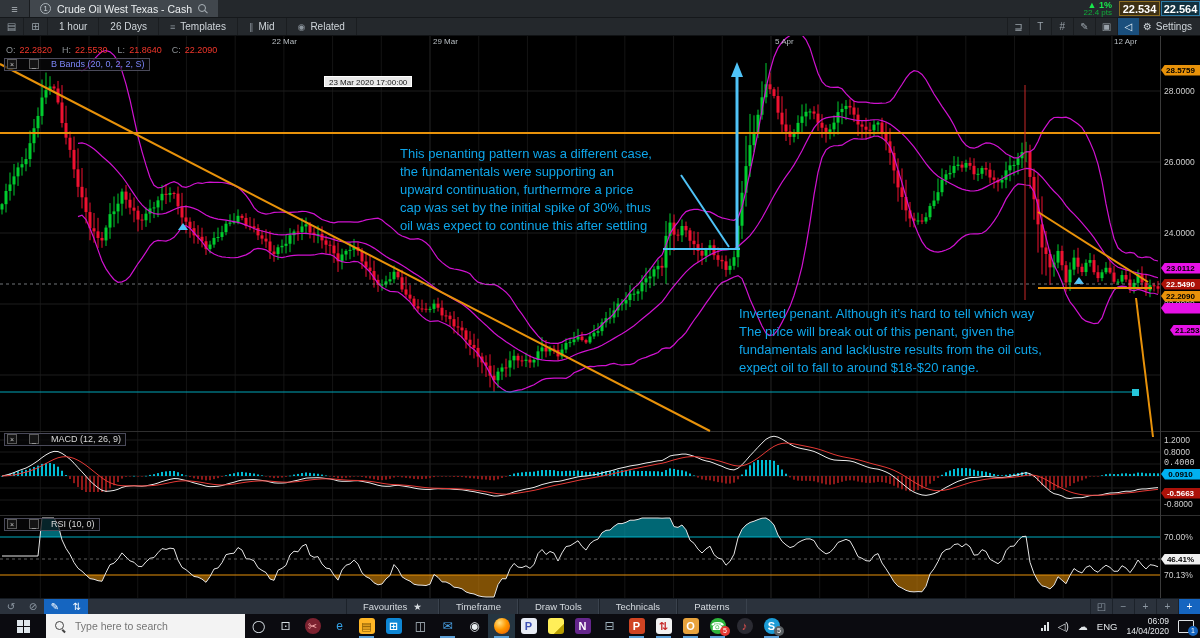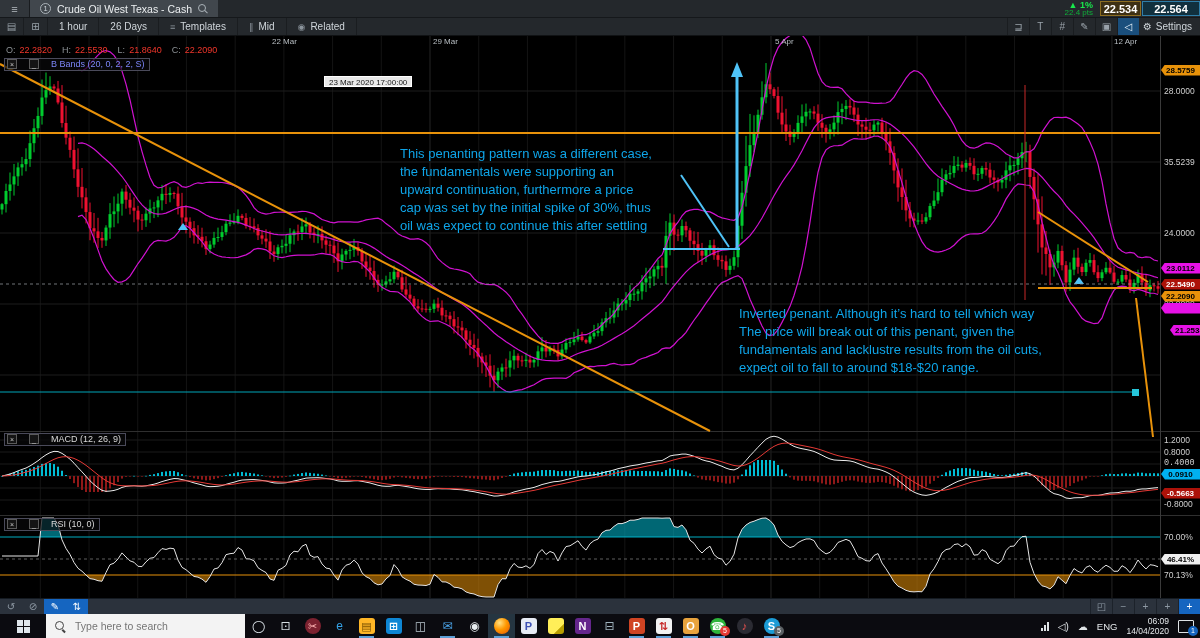--- a/index.html
+++ b/index.html
@@ -13,21 +13,21 @@
   .menu-btn{width:30px;background:#31363b;color:#b6bcc2;display:flex;align-items:center;justify-content:center;font-size:11px;border-right:1px solid #191c1f;}
   .inst-tab{background:#41474d;display:flex;align-items:center;gap:6px;padding:0 10px;color:#eceff1;font-size:10.5px;}
   .num-badge{width:11px;height:11px;border:1px solid #aab2b8;border-radius:50%;font-size:7.5px;line-height:10px;text-align:center;color:#cfd6db;}
   .mag{position:relative;width:10px;height:10px;}
   .mag::before{content:"";position:absolute;left:0;top:0;width:6px;height:6px;border:1.4px solid #aab2b8;border-radius:50%;}
   .mag::after{content:"";position:absolute;left:6.5px;top:6.5px;width:4px;height:1.4px;background:#aab2b8;transform:rotate(45deg);transform-origin:0 0;}
   .change{display:flex;flex-direction:column;justify-content:center;align-items:flex-end;margin-right:6px;line-height:8px;}
   .change .pct{color:#19e84c;font-size:9px;font-weight:bold;}
   .change .pts{color:#0fae3a;font-size:8px;}
   .sell-box{width:41px;margin:1px 1px;background:#3d3014;border:1px solid #8c6d21;color:#fff;font-size:11px;font-weight:bold;display:flex;align-items:center;justify-content:center;}
-  .buy-box{width:58px;margin:1px 0;background:#11303e;border:1px solid #2e7da8;color:#fff;font-size:11px;font-weight:bold;display:flex;align-items:center;justify-content:center;}
+  .buy-box{width:39px;margin:1px 0;background:#11303e;border:1px solid #2e7da8;color:#fff;font-size:11px;font-weight:bold;display:flex;align-items:center;justify-content:center;}
 
   
   .toolbar2{position:absolute;top:18px;left:0;width:1200px;height:18px;background:#24282c;display:flex;align-items:stretch;border-bottom:1px solid #101214;}
   .t2-icon{width:24px;display:flex;align-items:center;justify-content:center;color:#9aa3ab;font-size:10px;border-right:1px solid #1a1d20;}
   .t2-btn{display:flex;align-items:center;gap:5px;padding:0 11px;color:#cfd5da;font-size:10px;border-right:1px solid #1a1d20;}
   .t2-btn .ic{color:#8b949c;font-size:9px;}
   .t2-right{display:flex;align-items:stretch;}
   .t2-right .t2-icon{border-right:none;border-left:1px solid #1a1d20;width:22px;}
   .t2-icon.active{background:#1a4f7d;color:#eaf4fb;}
   .t2-settings{display:flex;align-items:center;gap:4px;padding:0 8px 0 4px;color:#cfd5da;font-size:10px;}
@@ -1150,21 +1150,21 @@
       <div class="anno" style="left:739px;top:269px;width:360px;">Inverted penant. Although it’s hard to tell which way
 The price will break out of this penant, given the
 fundamentals and lacklustre results from the oil cuts,
 expect oil to fall to around $18-$20 range.</div>
     <div class="datelabel" style="left: 272px;">22 Mar</div>
         <div class="datelabel" style="left: 433px;">29 Mar</div>
         <div class="datelabel" style="left: 775px;">5 Apr</div>
         <div class="datelabel" style="left: 1114px;">12 Apr</div>
         <div class="date-tip" style="left: 324px; margin-top: 40px;">23 Mar 2020 17:00:00</div>
         <div class="axis-label" style="top: 50px;">28.0000</div>
-        <div class="axis-label" style="top: 121px;">35.5239</div>
+        <div class="axis-label" style="top: 121px;">26.0000</div>
         <div class="axis-label" style="top: 192px;">24.0000</div>
         <div class="axis-label" style="top: 263px;">22.0000</div>
         <div class="axis-label" style="top: 334px; margin-left: 36px;">20.0000</div>
         <div class="axis-tag t-orange" style="top: 28.5px;">28.5759</div>
         <div class="axis-tag t-magenta" style="top: 226.5px;">23.0112</div>
         <div class="axis-tag t-red" style="top: 242.5px;">22.5490</div>
         <div class="axis-tag t-orange" style="top: 254.5px;">22.2090</div>
         <div class="axis-tag t-magenta" style="top: 266.5px;"></div>
         <div class="axis-tag t-magenta" style="top: 288.5px; margin-left: 9px;">21.2538</div>
         <div class="axis-label" style="top: 399px;">1.2000</div>
@@ -1177,20 +1177,38 @@
         <div class="axis-label" style="top: 534px;">70.13%</div>
         <div class="axis-tag t-white" style="top: 517.5px;">46.41%</div>
       </div>
   </div>
 
   <div class="charttools">
     <div class="ct-icon">↺</div>
     <div class="ct-icon">⊘</div>
     <div class="ct-icon active">✎</div>
     <div class="ct-icon active">⇅</div>
+    <div class="ct-tabs">
+      <div class="ct-tab">
+          <span>Favourites</span>
+          <span>★</span>
+        </div>
+      <div class="ct-tab">
+          <span>Timeframe</span>
+        </div>
+      <div class="ct-tab">
+          <span>Draw Tools</span>
+        </div>
+      <div class="ct-tab">
+          <span>Technicals</span>
+        </div>
+      <div class="ct-tab">
+          <span>Patterns</span>
+        </div>
+    </div>
     <div class="ct-right">
       <div class="ct-icon">◰</div>
       <div class="ct-icon">−</div>
       <div class="ct-icon">+</div>
       <div class="ct-icon">+</div>
       <div class="ct-icon active">+</div>
     </div>
   </div>
 
   <div class="taskbar">

